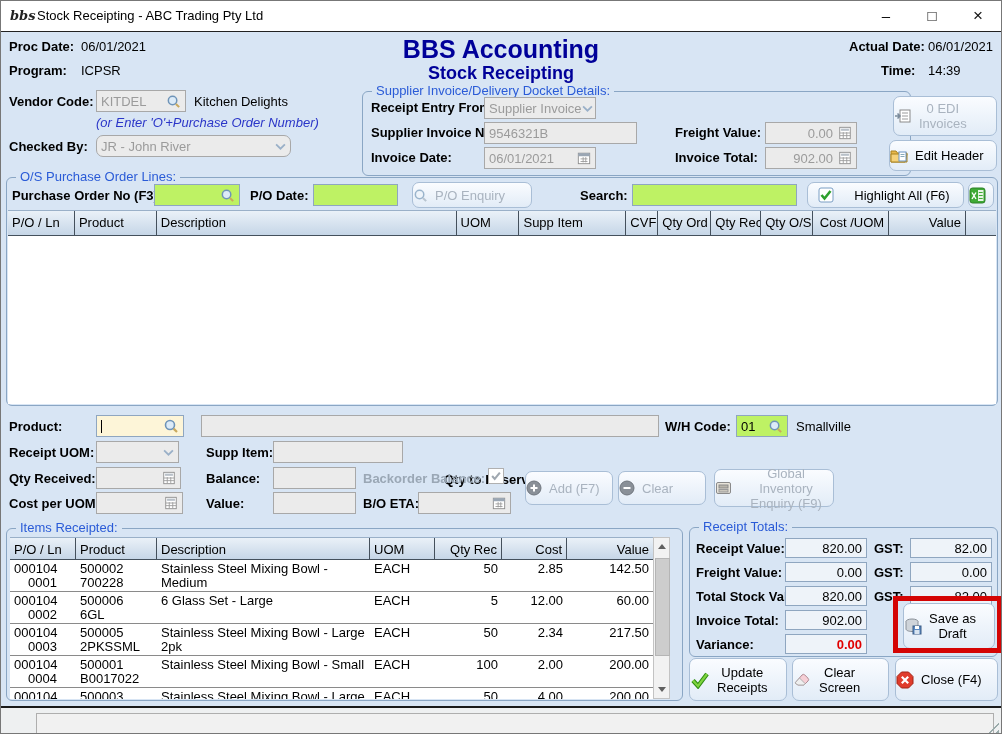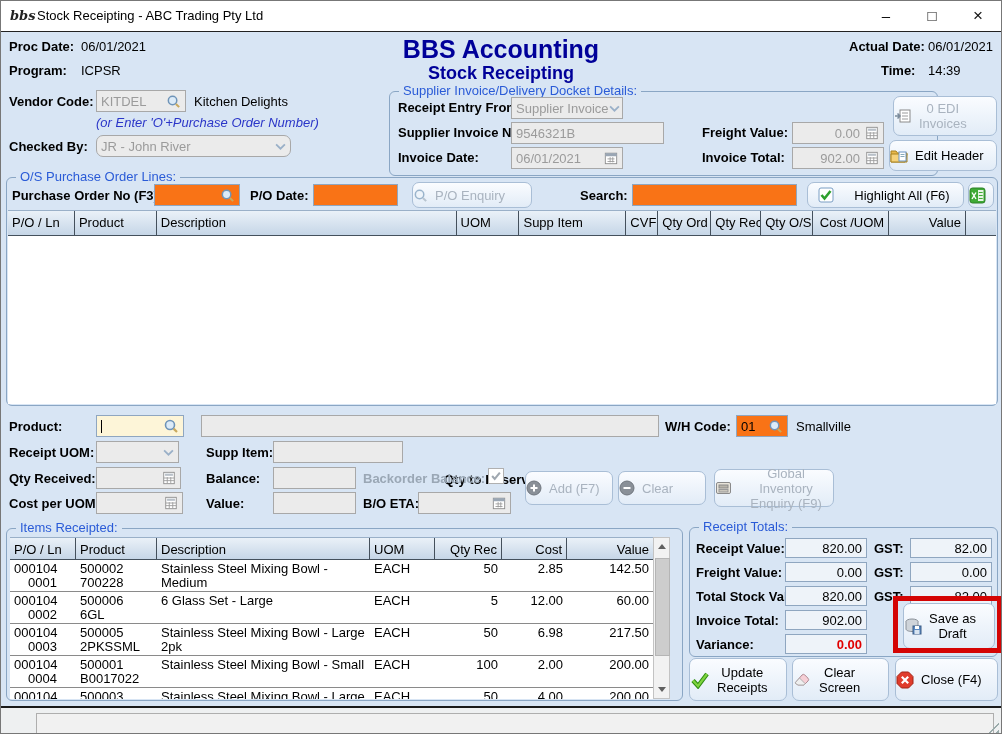--- a/index.html
+++ b/index.html
@@ -11,21 +11,21 @@
   .app-icon{position:absolute;left:9px;top:5px;width:20px;height:20px;
             font-family:"DejaVu Serif",serif;font-style:italic;font-weight:bold;font-size:13px;color:#222;line-height:20px;}
   .title-text{position:absolute;left:36px;top:7px;font-size:13px;text-align:center;}
   .wbtn{position:absolute;top:0;width:46px;height:29px;display:flex;align-items:center;justify-content:center;
         font-size:15px;color:#111;cursor:pointer;}
   
   .lbl{position:absolute;font-weight:bold;white-space:nowrap;}
   .txt{position:absolute;white-space:nowrap;}
   .hint{position:absolute;color:#2a35c8;font-style:italic;white-space:nowrap;}
   .navy{color:#000099;font-weight:bold;}
-  .inp{position:absolute;height:22px;box-sizing:border-box;border:1px solid #8fa6c0;background:#f97316;
+  .inp{position:absolute;height:22px;box-sizing:border-box;border:1px solid #8fa6c0;background:#bef264;
        display:flex;align-items:center;padding:0 4px;font-size:13px;overflow:hidden;}
   .inp.dis{background:#ebebeb;color:#9b9b9b;border-color:#a8a8a8;}
   .inp.num{justify-content:flex-end;}
   .inp .ico{margin-left:auto;flex:0 0 auto;display:flex;align-items:center;}
   .inp .val{white-space:nowrap;}
   .caret{display:inline-block;width:1px;height:13px;background:#000;}
   .grp{position:absolute;border:1px solid #8aa6c4;border-radius:6px;box-sizing:border-box;}
   .legend{position:absolute;top:-9px;left:9px;background:#d8e5f4;color:#2a5bd7;padding:0 4px;white-space:nowrap;font-size:13px;}
   .btn{position:absolute;display:flex;align-items:center;justify-content:flex-start;gap:7px;
        border:1px solid #a9bed6;border-radius:7px;background:linear-gradient(#fafcff,#e2ecf7);
@@ -114,21 +114,21 @@
   <span class="lbl" style="left:8px;top:138px;">Checked By:</span>
   <div class="inp dis" style="left:95px;top:134px;width:195px;border-radius:7px;">
     <span class="val">JR - John River</span>
     <span class="ico">
       <svg width="11" height="7" viewBox="0 0 10 6">
           <path d="M1 1 L5 5 L9 1" stroke="#9ab0c8" stroke-width="1.6" fill="none"></path>
         </svg>
     </span>
   </div>
 
-  <div class="grp" style="left:388px;top:90px;width:549px;height:85px;">
+  <div class="grp" style="left:361px;top:90px;width:549px;height:85px;">
     <span class="legend">Supplier Invoice/Delivery Docket Details:</span>
     <span class="lbl" style="left:8px;top:8px;">Receipt Entry From:</span>
     <div class="inp dis" style="left:121px;top:5px;width:112px;">
       <span class="val">Supplier Invoice</span>
       <span class="ico">
         <svg width="11" height="7" viewBox="0 0 10 6">
             <path d="M1 1 L5 5 L9 1" stroke="#9ab0c8" stroke-width="1.6" fill="none"></path>
           </svg>
       </span>
     </div>
@@ -438,21 +438,21 @@
         <div class="ic c6">12.00</div>
         <div class="ic c7">60.00</div>
       </div>
 
       <div class="irow">
         <div class="ic c1"><span>000104</span><span class="l2">0003</span></div>
         <div class="ic c2"><span>500005</span><span class="l2b">2PKSSML</span></div>
         <div class="ic c3" style="white-space:normal;">Stainless Steel Mixing Bowl - Large 2pk</div>
         <div class="ic c4">EACH</div>
         <div class="ic c5">50</div>
-        <div class="ic c6">6.98</div>
+        <div class="ic c6">2.34</div>
         <div class="ic c7">217.50</div>
       </div>
 
       <div class="irow">
         <div class="ic c1"><span>000104</span><span class="l2">0004</span></div>
         <div class="ic c2"><span>500001</span><span class="l2b">B0017022</span></div>
         <div class="ic c3" style="white-space:normal;">Stainless Steel Mixing Bowl - Small</div>
         <div class="ic c4">EACH</div>
         <div class="ic c5">100</div>
         <div class="ic c6">2.00</div>

